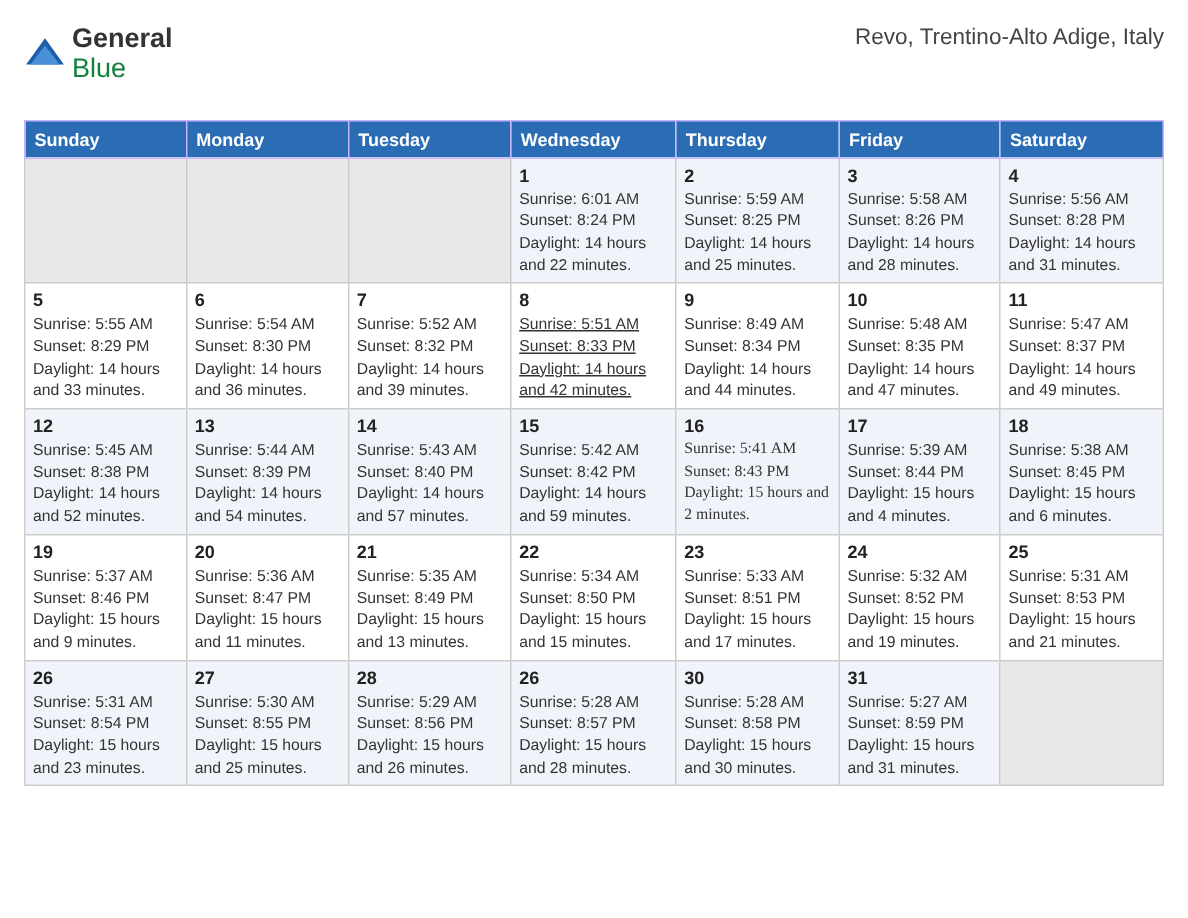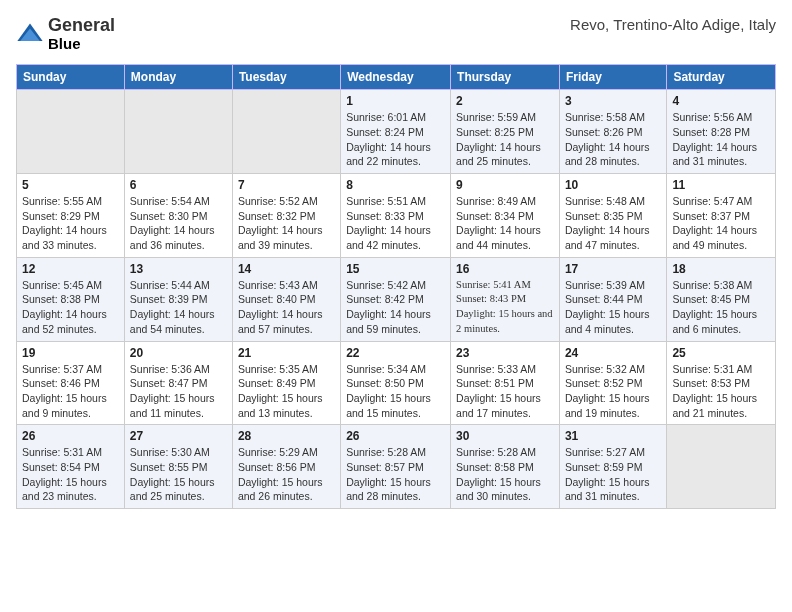--- a/index.html
+++ b/index.html
@@ -7,41 +7,41 @@
       font-family: Arial, sans-serif;
       background: #fff;
       width: 792px;
       min-height: 612px;
       padding: 16px;
     }
     .header {
       display: flex;
       justify-content: space-between;
       align-items: flex-start;
-      margin-bottom: 12px;
+      margin-bottom: 24px;
     }
     .logo {
       display: flex;
       align-items: center;
       gap: 4px;
     }
     .logo-text {
       display: flex;
       flex-direction: column;
       line-height: 1.1;
     }
     .logo-general {
       font-size: 18px;
       font-weight: bold;
       color: #333;
     }
     .logo-blue {
-      font-size: 15px;
-      font-weight: bold;
-      color: #000000;
+      font-size: 18px;
+      font-weight: normal;
+      color: #15803d;
     }
     .logo-icon {
       width: 28px;
       height: 28px;
     }
     .title-block {
       text-align: right;
     }
     .month-title {
       font-size: 36px;
@@ -172,21 +172,21 @@
 Daylight: 14 hours and 36 minutes.</div>
         </td>
         <td>
           <span class="day-number">7</span>
           <div class="day-info" style="white-space: pre-line;">Sunrise: 5:52 AM
 Sunset: 8:32 PM
 Daylight: 14 hours and 39 minutes.</div>
         </td>
         <td>
           <span class="day-number">8</span>
-          <div class="day-info" style="white-space: pre-line;">Sunrise: 5:51 AM
+          <div class="day-info" style="white-space: pre-line; text-decoration: underline;">Sunrise: 5:51 AM
 Sunset: 8:33 PM
 Daylight: 14 hours and 42 minutes.</div>
         </td>
         <td>
           <span class="day-number">9</span>
           <div class="day-info" style="white-space: pre-line;">Sunrise: 8:49 AM
 Sunset: 8:34 PM
 Daylight: 14 hours and 44 minutes.</div>
         </td>
         <td>

